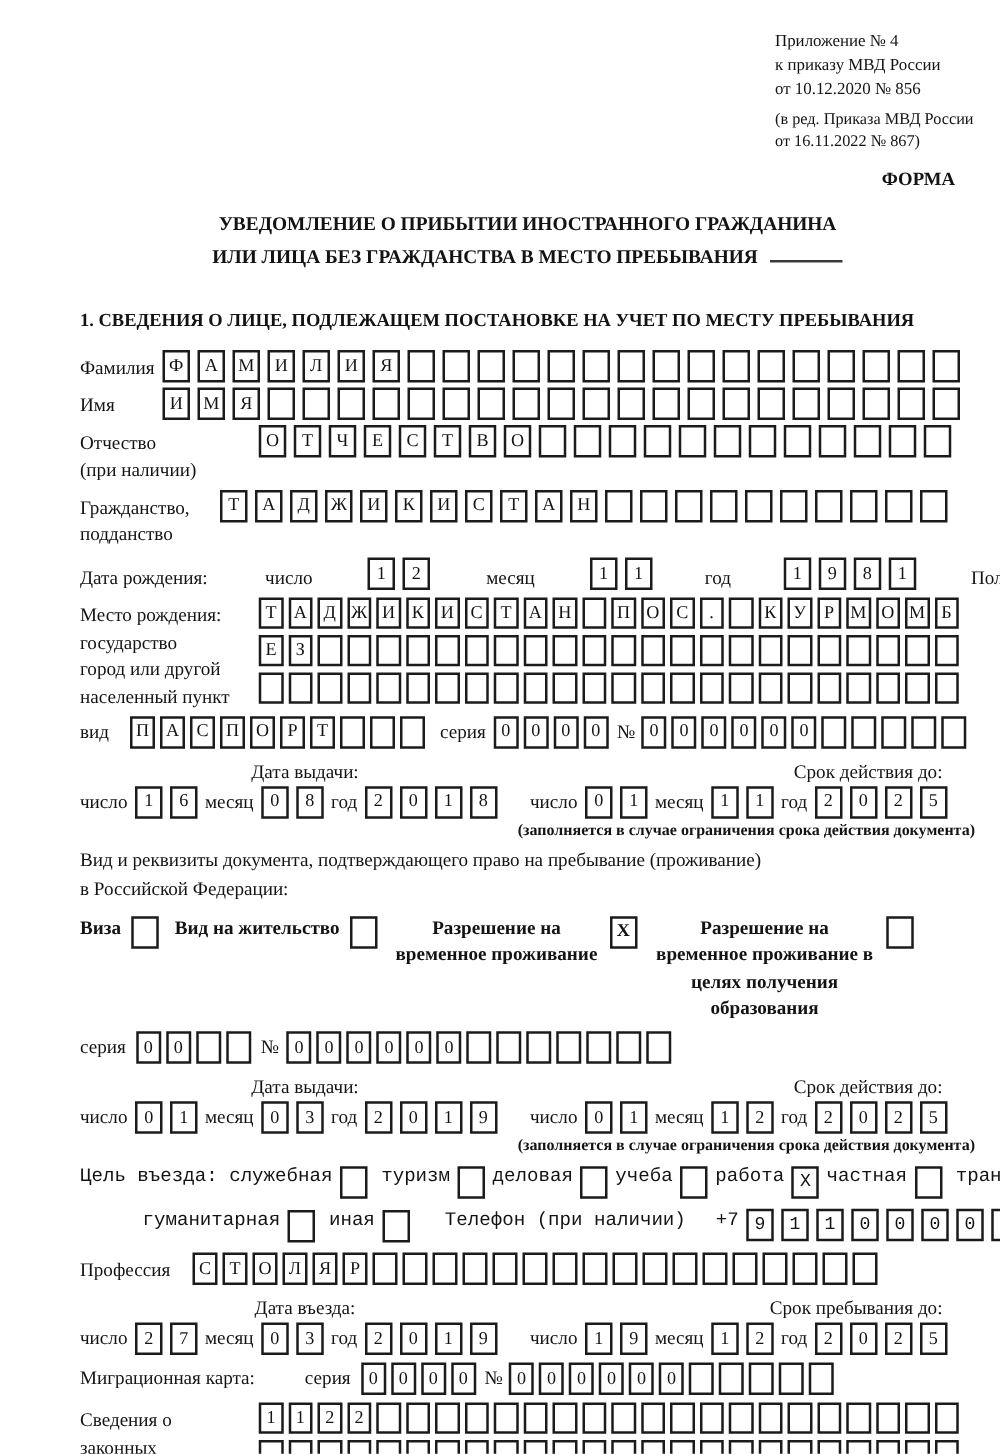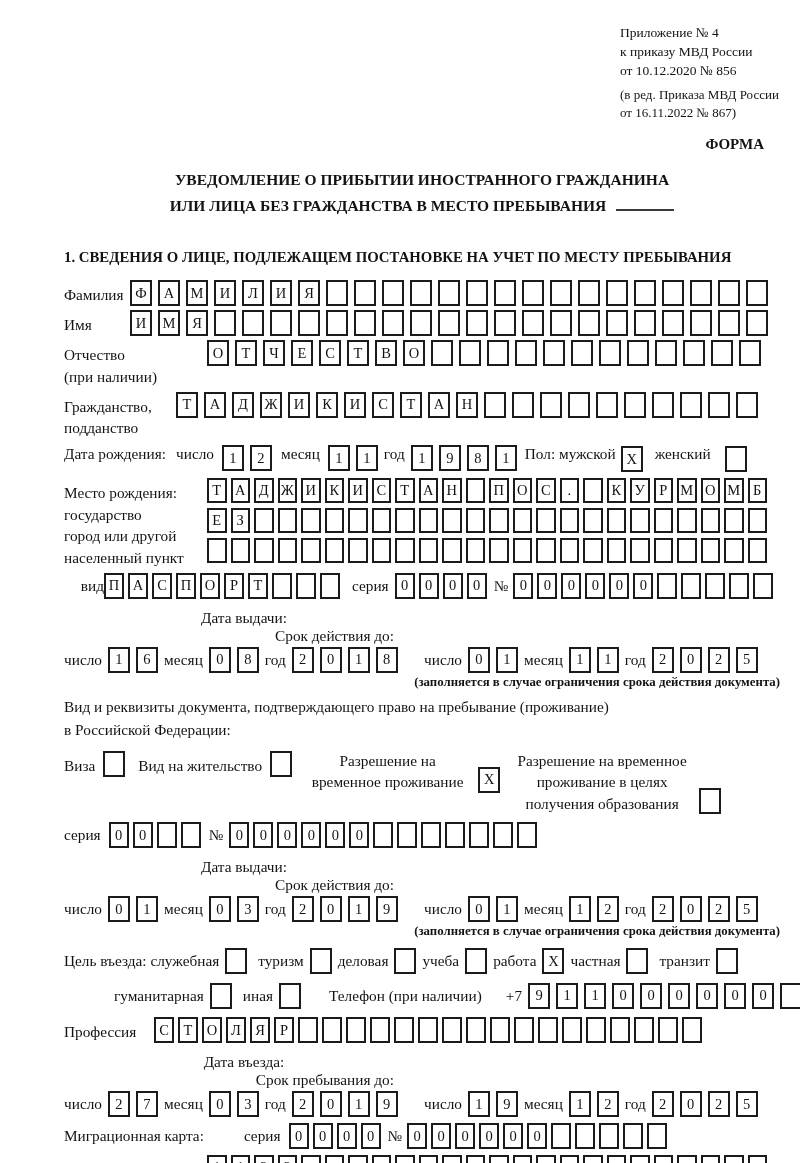--- a/index.html
+++ b/index.html
@@ -43,40 +43,40 @@
   .cells.compact { gap: 4px; }
   .cells.compact .cell { width: 19.5px; height: 25px; }
   .cells.mid { gap: 4px; }
   .cells.mid .cell { width: 20px; }
   .cells.chk { padding-top: 1px; }
 
   .colstack { display: flex; flex-direction: column; gap: 5px; }
   .ilabel { font-size: 15.3px; flex: 0 0 auto; white-space: nowrap; }
 
   
-  .date-heads { display: flex; font-size: 15.3px; margin-top: 10px; margin-bottom: 2px; flex-direction: column; }
+  .date-heads { display: flex; font-size: 15.3px; margin-top: 10px; margin-bottom: 2px; }
   .dh1 { width: 360px; text-align: center; }
   .dh2 { width: 330px; text-align: right; }
   .date-row { display: flex; align-items: center; margin-bottom: 2px; }
   .dg { display: flex; align-items: center; gap: 6px; }
   .dg1 { width: 360px; }
   .note-right { text-align: right; font-size: 12.8px; margin-top: 2px; margin-bottom: 6px; font-weight: bold; }
 
   .para { font-size: 15.3px; line-height: 1.5; margin-top: 6px; }
 
   
   .permit-checks { margin-top: 8px; margin-bottom: 8px; display: flex; align-items: flex-start; gap: 13px; }
-  .check-group { display: flex; align-items: flex-end; gap: 8px; }
+  .check-group { display: flex; align-items: flex-start; gap: 8px; font-weight: bold; }
   .clabel { font-size: 15.3px; line-height: 1.4; white-space: nowrap; }
   .wrapc { white-space: normal; text-align: center; }
   .w165 { width: 165px; }
   .w178 { width: 178px; }
 
   
-  .purpose-row { display: flex; align-items: center; gap: 6px; font-size: 15.3px; margin-top: 8px; margin-bottom: 2px; }
+  .purpose-row { display: flex; align-items: flex-start; gap: 6px; font-size: 15.3px; margin-top: 8px; margin-bottom: 2px; font-family: Liberation Mono, monospace; }
   .purpose-row .plabel { white-space: nowrap; flex: 0 0 auto; }
   .gap-l { margin-left: 5px; }
   .indent50 { padding-left: 50px; }
   .heading-center { text-align: center; font-weight: bold; font-size: 14.8px; margin: 6px 0 6px 0; }
 </style>
 </head>
 <body>
 
 <div class="page">
 
@@ -213,21 +213,21 @@
           <span class="cell"></span>
           <span class="cell"></span>
           <span class="cell"></span>
           <span class="cell"></span>
           <span class="cell"></span>
           <span class="cell"></span>
           <span class="cell"></span>
         </div>
     </div>
 
-    <div class="frow" style="align-items:flex-start; margin-top:6px;">
+    <div class="frow" style="align-items:flex-end; margin-top:6px;gap:36px;">
       <span class="ilabel">Дата рождения:</span>
       <span class="ilabel" style="margin-left:10px;">число</span>
       <div class="cells" style="margin-left:8px;">
           <span class="cell">1</span>
           <span class="cell">2</span>
         </div>
       <span class="ilabel" style="margin-left:9px;">месяц</span>
       <div class="cells" style="margin-left:8px;">
           <span class="cell">1</span>
           <span class="cell">1</span>
@@ -332,21 +332,21 @@
             <span class="cell"></span>
             <span class="cell"></span>
             <span class="cell"></span>
             <span class="cell"></span>
             <span class="cell"></span>
           </div>
       </div>
     </div>
 
 
-    <div class="frow" style="align-items:center;text-align:right;">
+    <div class="frow" style="align-items:center;">
       <span class="ilabel w40">вид</span>
       <div class="cells mid">
           <span class="cell">П</span>
           <span class="cell">А</span>
           <span class="cell">С</span>
           <span class="cell">П</span>
           <span class="cell">О</span>
           <span class="cell">Р</span>
           <span class="cell">Т</span>
           <span class="cell"></span>

